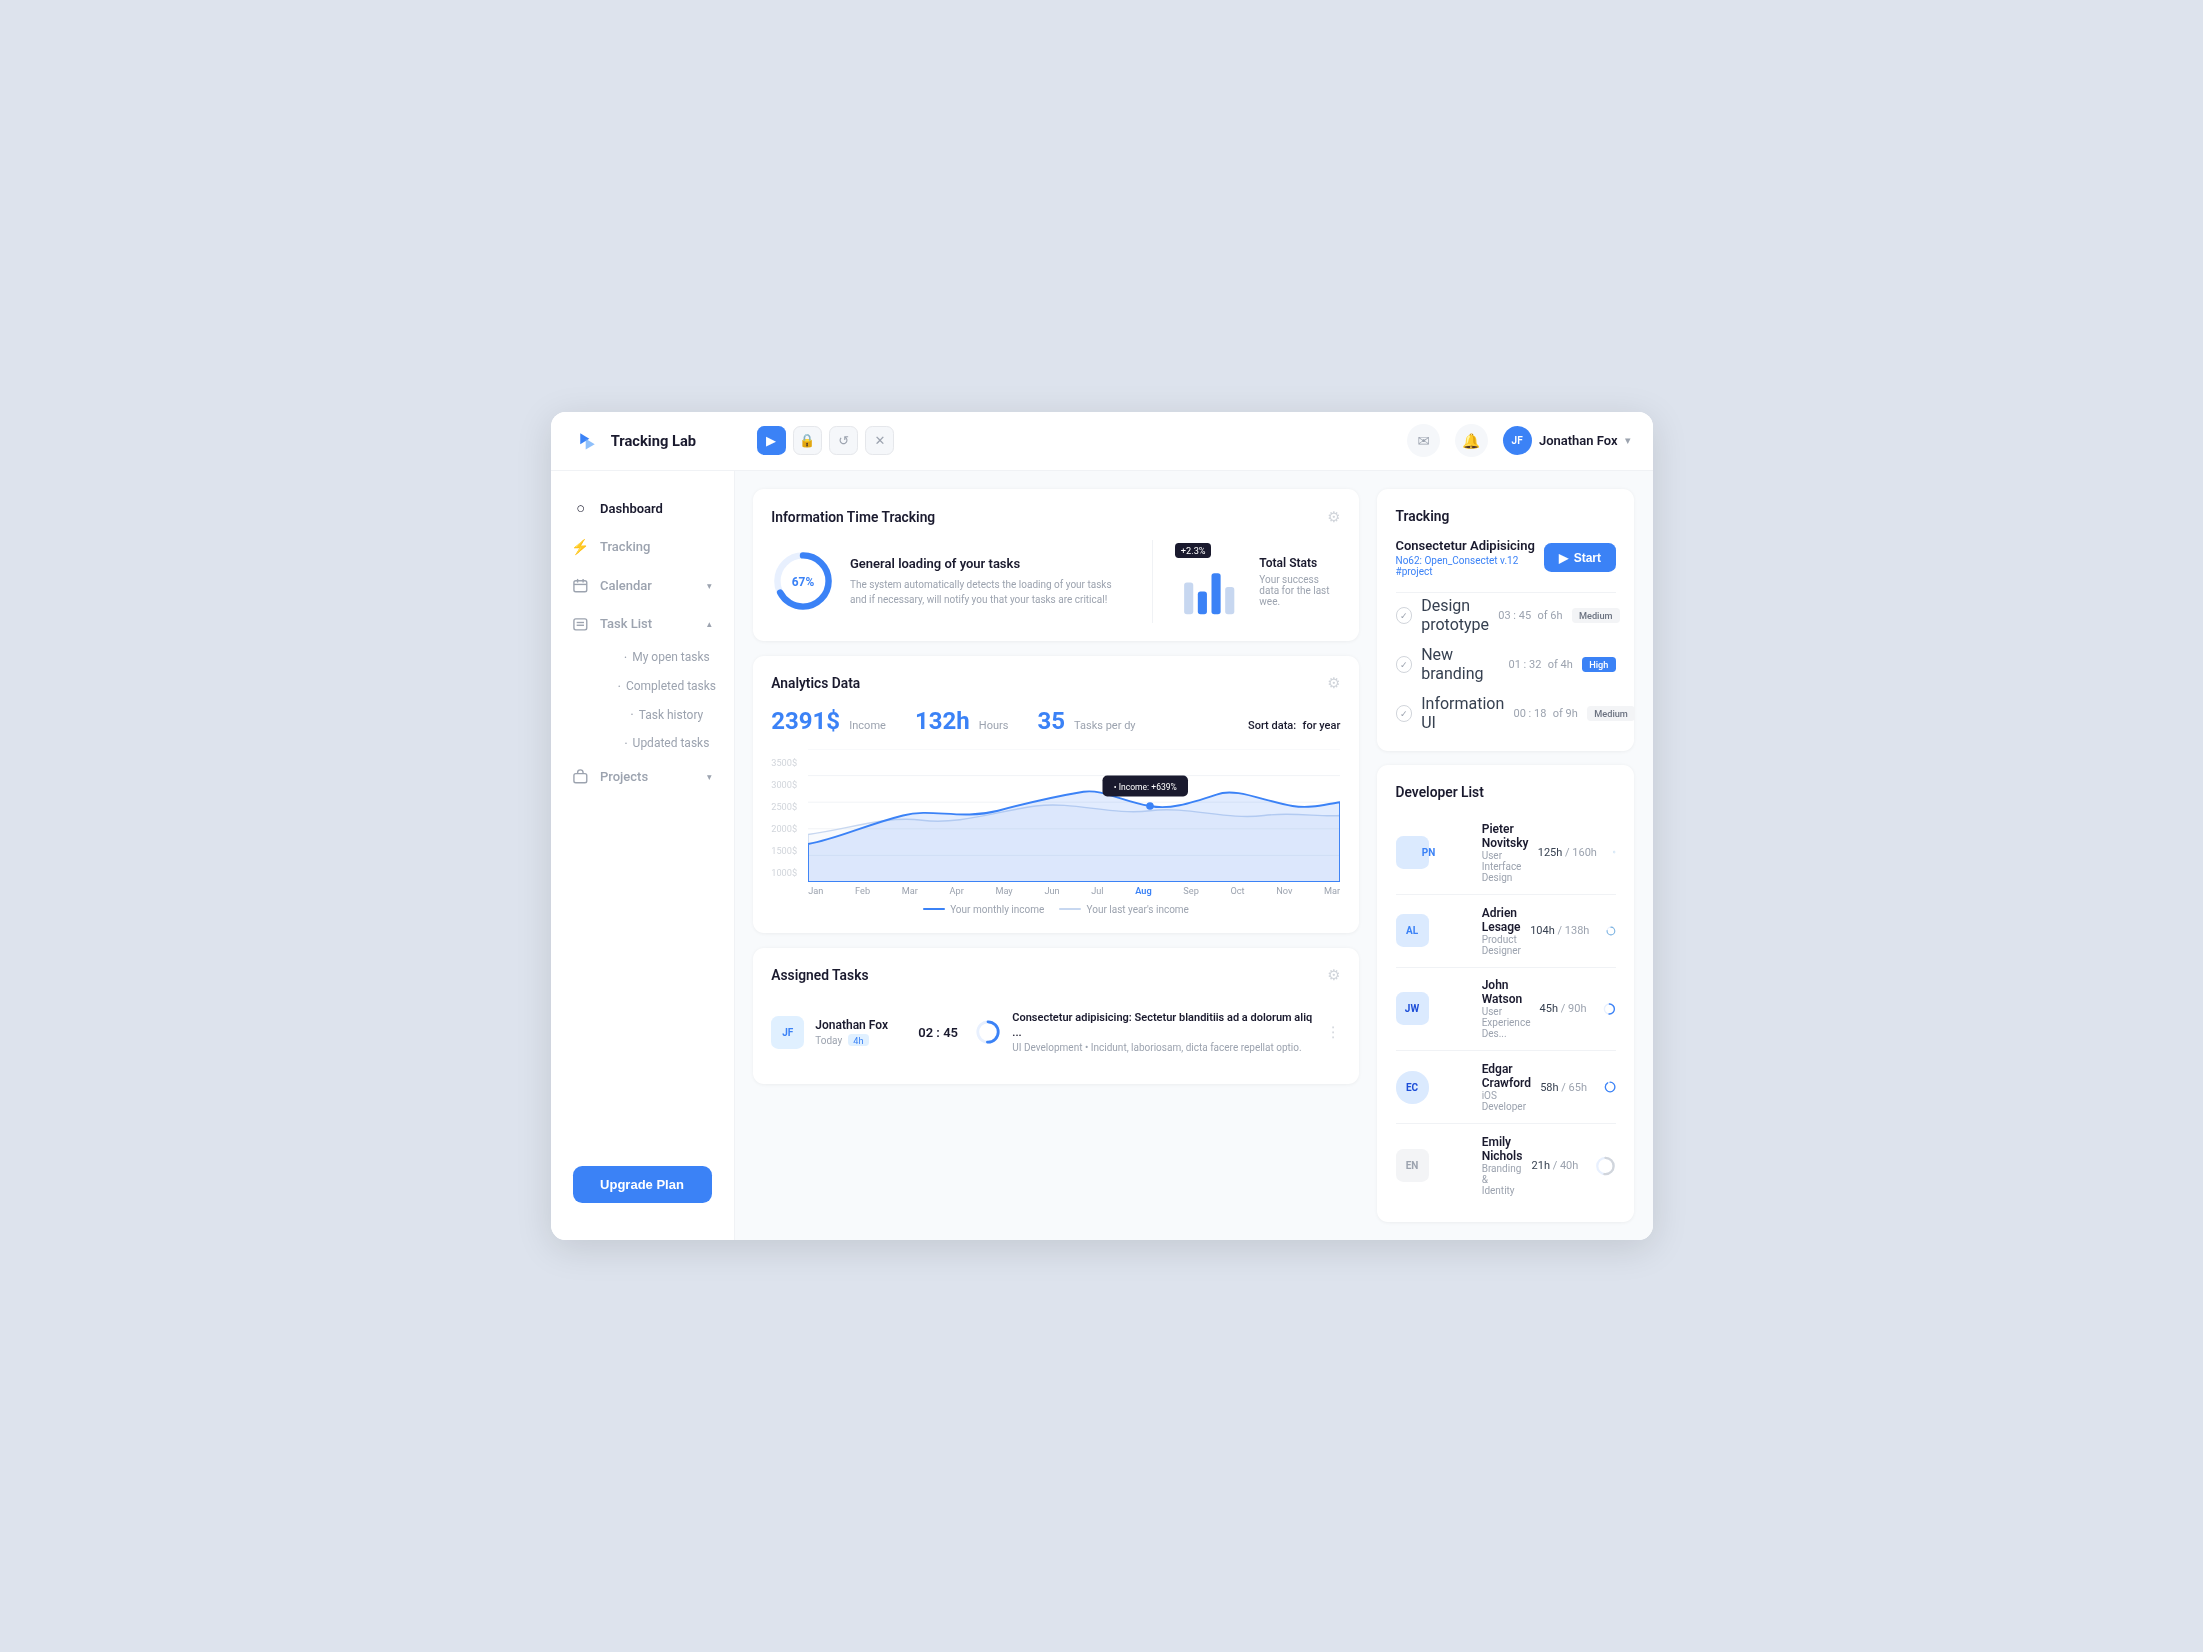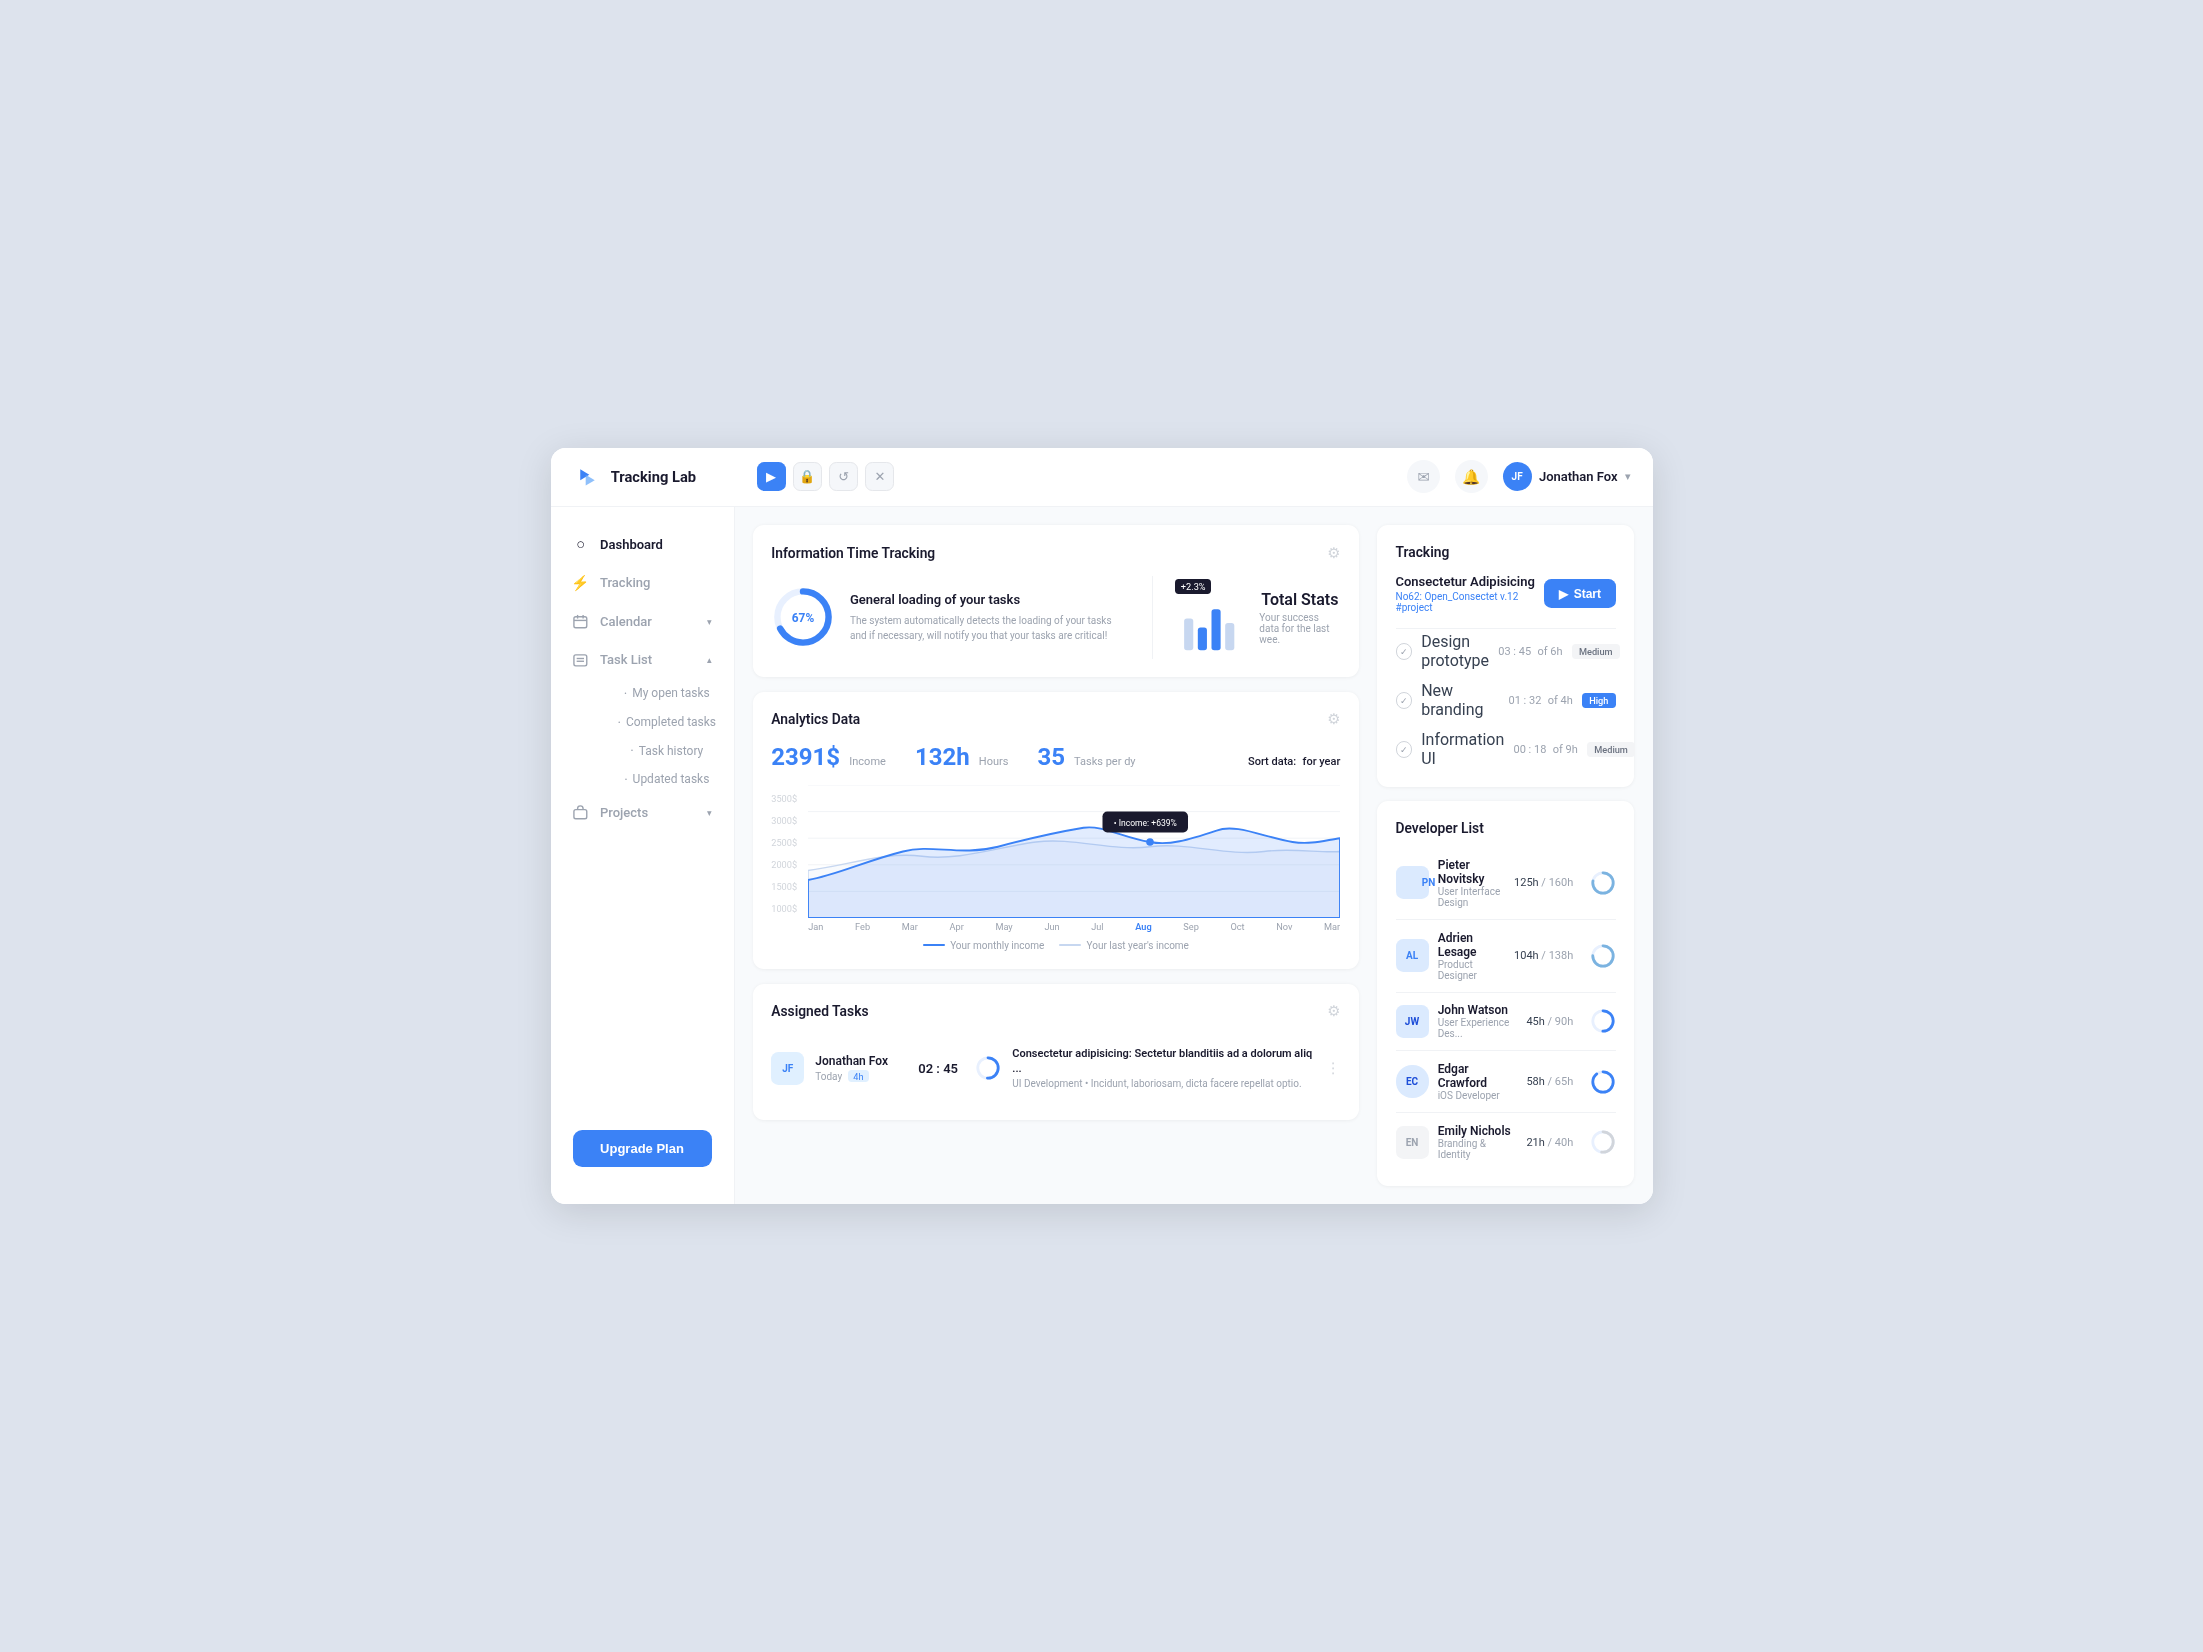--- a/index.html
+++ b/index.html
@@ -278,24 +278,23 @@
       width: 165px;
       display: flex;
       align-items: center;
       gap: 11px;
     }
     .mini-chart {
       width: 73px;
       height: 55px;
     }
     .total-stats h3 {
-      font-size: 16px;
-      font-weight: 600;
-      color: #1a1a2e;
-      text-align: center;
+      font-size: 12px;
+      font-weight: 600;
+      color: #1a1a2e;
     }
     .total-stats p {
       font-size: 10px;
       color: #9ca3af;
       margin-top: 3.7px;
     }
     .badge-positive {
       background: #1a1a2e;
       color: #fff;
       font-size: 9.2px;
@@ -552,20 +551,21 @@
       font-size: 10px;
       font-weight: 700;
       display: flex;
       align-items: center;
       justify-content: center;
       flex-shrink: 0;
       color: #fff;
     }
     .dev-info {
       flex: 1;
+      margin-left: 44px;
     }
     .dev-name {
       font-size: 12px;
       font-weight: 600;
       color: #1a1a2e;
     }
     .dev-role {
       font-size: 10px;
       color: #9ca3af;
     }

